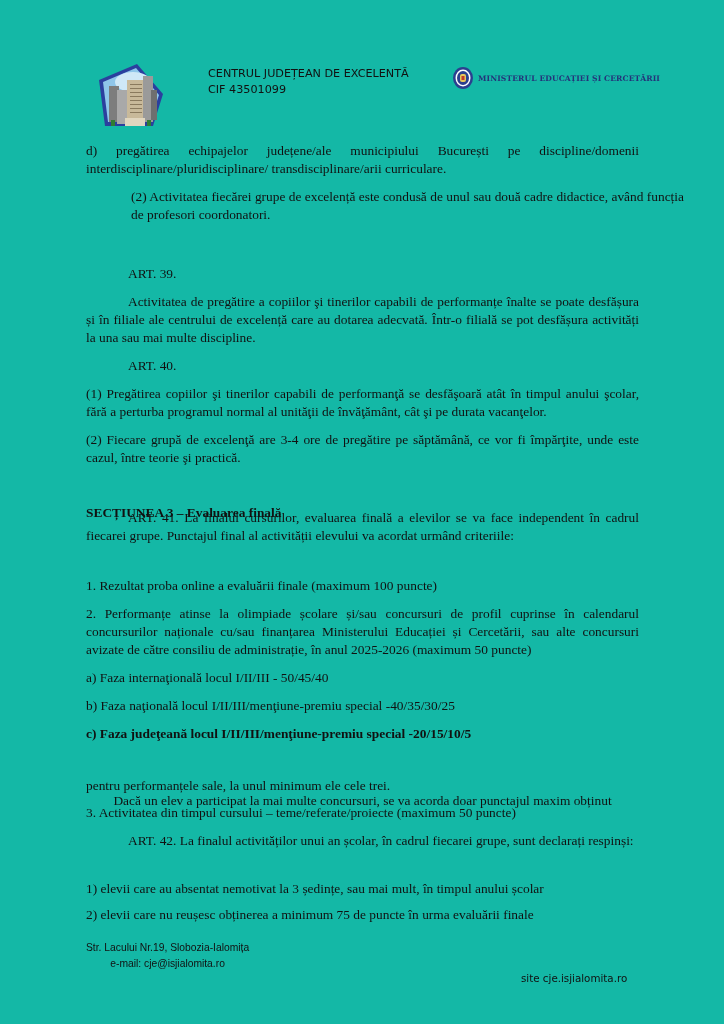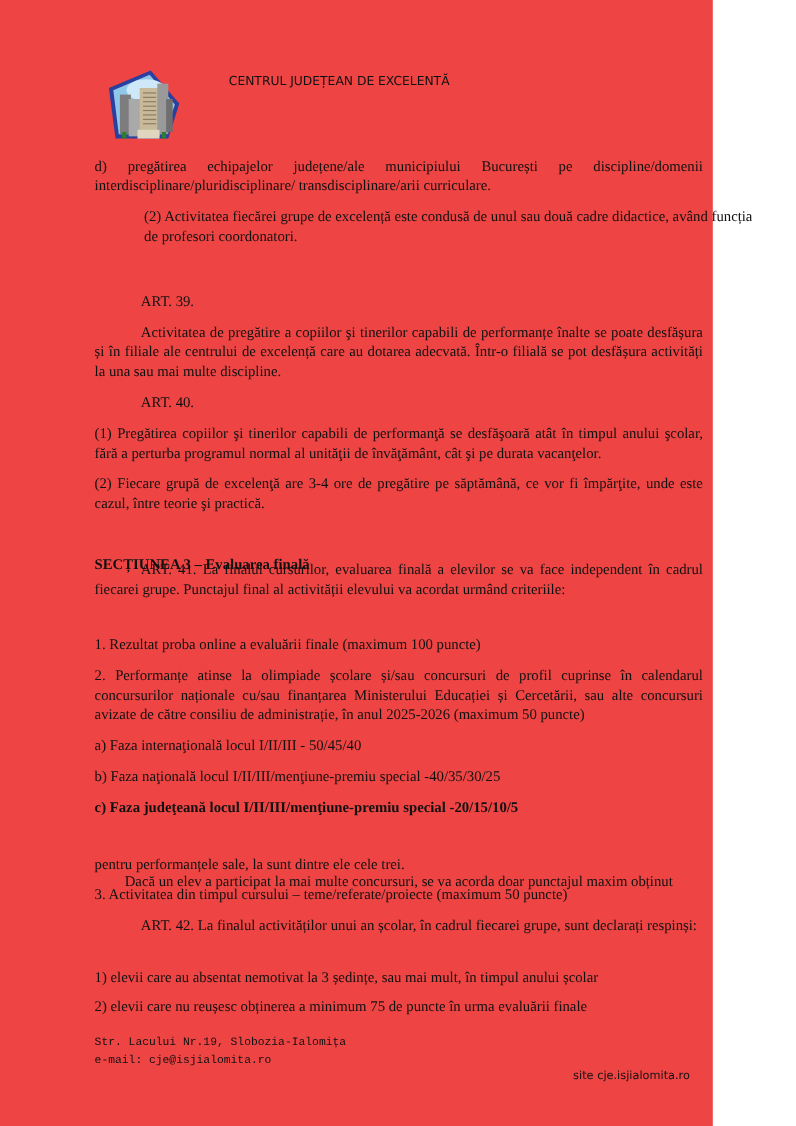--- a/index.html
+++ b/index.html
@@ -1,31 +1,31 @@
 <!DOCTYPE html>
 <html><head>
 <meta charset="utf-8">
 <style>
   html, body { margin: 0; padding: 0; background: #ffffff; }
   body { width: 724px; height: 1024px; position: relative; overflow: hidden; }
-  .page { position: absolute; left: 0; top: 0; width: 648px; height: 1024px; background: #ef4444; }
+  .page { position: absolute; left: 0; top: 0; width: 724px; height: 1024px; background: #14b8a6; }
 
   .header-logo { position: absolute; left: 95px; top: 60px; width: 72px; height: 70px; }
   .header-text { position: absolute; left: 208px; top: 66px; font-family: "DejaVu Sans", sans-serif; font-size: 11.2px; line-height: 15.5px; color: #111; }
   .ministry { position: absolute; left: 452px; top: 66px; height: 24px; display: flex; align-items: center; }
   .ministry-seal { width: 22px; height: 24px; margin-right: 4px; }
   .ministry-name { font-family: "DejaVu Serif", serif; font-size: 7.6px; color: #24337a; letter-spacing: 0.1px; font-weight: bold; }
 
   .body-text { position: absolute; left: 86px; width: 553px; font-family: "Liberation Serif", serif; font-size: 13.4px; color: #111; line-height: 18px; }
   .p { position: absolute; left: 0; width: 553px; text-align: justify; margin: 0; }
   .indent { text-indent: 42px; }
   .bold { font-weight: bold; }
   .justify-last::after { content: ""; display: inline-block; width: 100%; }
 
-  .footer-left { position: absolute; left: 86px; top: 940px; font-family: Liberation Mono, monospace; font-size: 10.3px; line-height: 16px; color: #111; }
+  .footer-left { position: absolute; left: 86px; top: 940px; font-family: Liberation Sans, sans-serif; font-size: 10.3px; line-height: 16px; color: #111; text-align: center; }
   .footer-right { position: absolute; left: 521px; top: 972px; font-family: "DejaVu Sans", sans-serif; font-size: 10.3px; color: #111; }
 </style>
 </head>
 <body>
 
 <div class="page">
 
   <div class="header-logo">
     <svg width="72" height="70" viewBox="0 0 72 70">
       <polygon points="4,20 42,4 68,34 58,66 10,66" fill="#2b3f9e"></polygon>
@@ -47,22 +47,35 @@
           <rect x="35" y="52" width="12" height="1"></rect>
       </g>
       <rect x="30" y="58" width="20" height="8" fill="#e0d6bf"></rect>
       <rect x="16" y="60" width="4" height="6" fill="#2f7d32"></rect>
       <rect x="52" y="60" width="4" height="6" fill="#2f7d32"></rect>
     </svg>
   </div>
 
   <div class="header-text">
     <div>CENTRUL JUDEȚEAN DE EXCELENTĂ</div>
+    <div>CIF  43501099</div>
   </div>
 
+  <div class="ministry">
+    <span class="ministry-seal">
+      <svg width="22" height="24" viewBox="0 0 22 24">
+        <ellipse cx="11" cy="12" rx="10" ry="11" fill="#2b3f8f"></ellipse>
+        <ellipse cx="11" cy="12" rx="7.5" ry="8.5" fill="#ffffff"></ellipse>
+        <ellipse cx="11" cy="12" rx="6" ry="7" fill="#2b3f8f"></ellipse>
+        <rect x="8" y="8" width="6" height="8" rx="2" fill="#e6c65a"></rect>
+        <rect x="9.5" y="10" width="3" height="4" fill="#c0392b"></rect>
+      </svg>
+    </span>
+    <span class="ministry-name">MINISTERUL EDUCAȚIEI ȘI CERCETĂRII</span>
+  </div>
 
   <div class="body-text" style="top:0;">
     <p class="p" style="top:142px;"><span class="justify-last">d) pregătirea echipajelor județene/ale municipiului București pe discipline/domenii</span></p>
     <p class="p" style="top:160px; text-align:left;">interdisciplinare/pluridisciplinare/ transdisciplinare/arii curriculare.</p>
 
     <p class="p" style="top:188px;margin-left:45px;">(2) Activitatea fiecărei grupe de excelență este condusă de unul sau două cadre didactice, având funcția de profesori coordonatori.</p>
 
     <p class="p" style="top:265px; text-indent:42px;">ART. 39.</p>
     <p class="p indent" style="top:293px;">Activitatea de pregătire a copiilor şi tinerilor capabili de performanțe înalte se poate desfășura și în filiale ale centrului de excelență care au dotarea adecvată. Într-o filială se pot desfășura activități la una sau mai multe discipline.</p>
 
@@ -74,21 +87,21 @@
     <p class="p indent" style="top:509px;">ART. 41. La finalul cursurilor, evaluarea finală a elevilor se va face independent în cadrul fiecarei grupe. Punctajul final al activității elevului va acordat urmând criteriile:</p>
 
     <p class="p" style="top:577px;">1. Rezultat proba online a evaluării finale (maximum 100 puncte)</p>
     <p class="p" style="top:605px;">2. Performanțe atinse la olimpiade școlare și/sau concursuri de profil cuprinse în calendarul concursurilor naționale cu/sau finanțarea Ministerului Educației și Cercetării, sau alte concursuri avizate de către consiliu de administrație, în anul 2025-2026 (maximum 50 puncte)</p>
 
     <p class="p" style="top:669px;">a) Faza internaţională locul I/II/III - 50/45/40</p>
     <p class="p" style="top:697px;">b) Faza naţională locul I/II/III/menţiune-premiu special -40/35/30/25</p>
     <p class="p" style="top:725px;font-weight:bold;">c) Faza judeţeană locul I/II/III/menţiune-premiu special -20/15/10/5</p>
 
     <p class="p" style="top:792px; text-align:center;">Dacă un elev a participat la mai multe concursuri, se va acorda doar punctajul maxim obținut</p>
-    <p class="p" style="top:777px;">pentru performanțele sale, la sunt dintre ele cele trei.</p>
+    <p class="p" style="top:777px;">pentru performanțele sale, la unul minimum ele cele trei.</p>
 
     <p class="p" style="top:804px;">3. Activitatea din timpul cursului – teme/referate/proiecte (maximum 50 puncte)</p>
 
     <p class="p indent" style="top:832px;">ART. 42. La finalul activităților unui an școlar, în cadrul fiecarei grupe, sunt declarați respinși:</p>
     <p class="p" style="top:880px;">1) elevii care au absentat nemotivat la 3 ședințe, sau mai mult, în timpul anului școlar</p>
     <p class="p" style="top:906px;">2) elevii care nu reușesc obținerea a minimum 75 de puncte în urma evaluării finale</p>
   </div>
 
   <div class="footer-left">
     <div>Str. Lacului Nr.19,  Slobozia-Ialomița</div>

